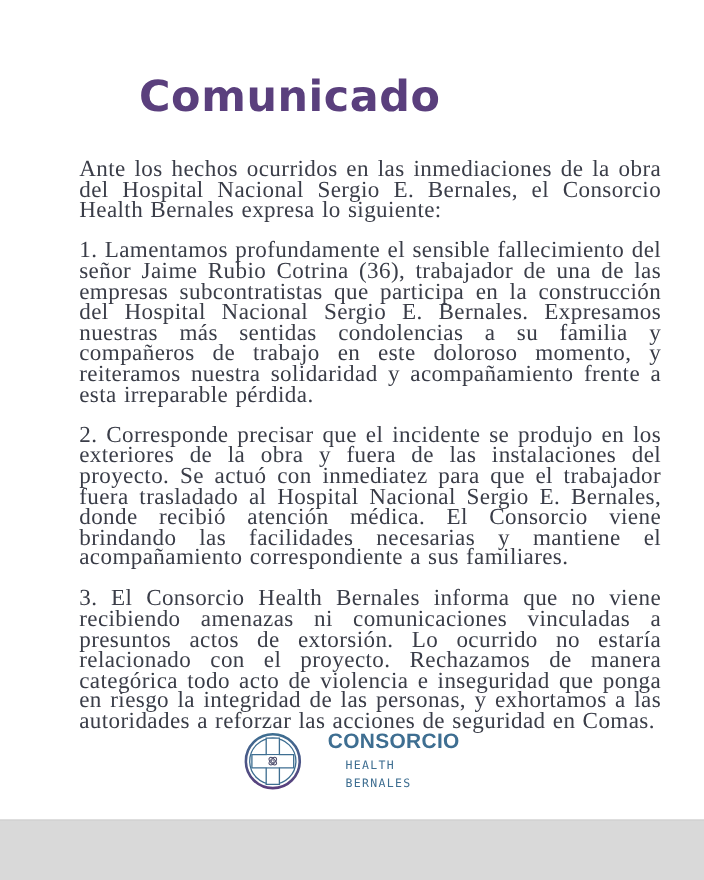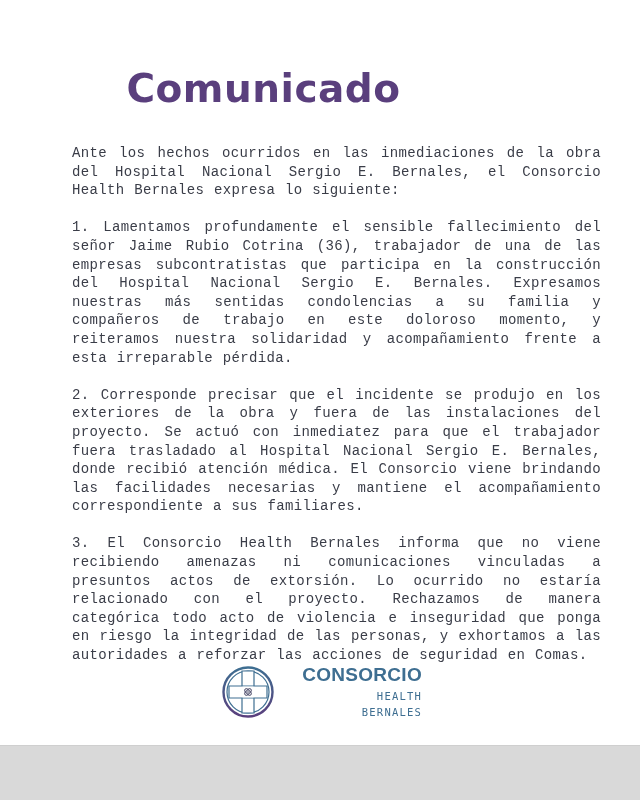--- a/index.html
+++ b/index.html
@@ -28,22 +28,22 @@
       letter-spacing: 0.5px;
       color: #5a3f7d;
       margin: 0;
       line-height: 58px;
     }
     .body-text {
       position: absolute;
       left: 72px;
       width: 529px;
       top: 144px;
-      font-family: Liberation Mono, monospace;
-      font-size: 14px;
+      font-family: Liberation Serif, serif;
+      font-size: 21px;
       line-height: 18.6px;
       color: #3a3d48;
       text-align: justify;
       letter-spacing: 0.35px;
       word-spacing: 1px;
     }
     .body-text p {
       margin: 0 0 18.6px 0;
     }
     .logo {
@@ -57,21 +57,20 @@
     }
     .logo-mark {
       width: 52px;
       height: 62px;
       flex: 0 0 auto;
     }
     .logo-text {
       margin-left: 24px;
       display: flex;
       flex-direction: column;
-      text-align: right;
     }
     .logo-title {
       font-family: "Liberation Sans", sans-serif;
       font-weight: bold;
       font-size: 19px;
       color: #3e6e91;
       letter-spacing: 0.3px;
       line-height: 22px;
     }
     .logo-sub {

